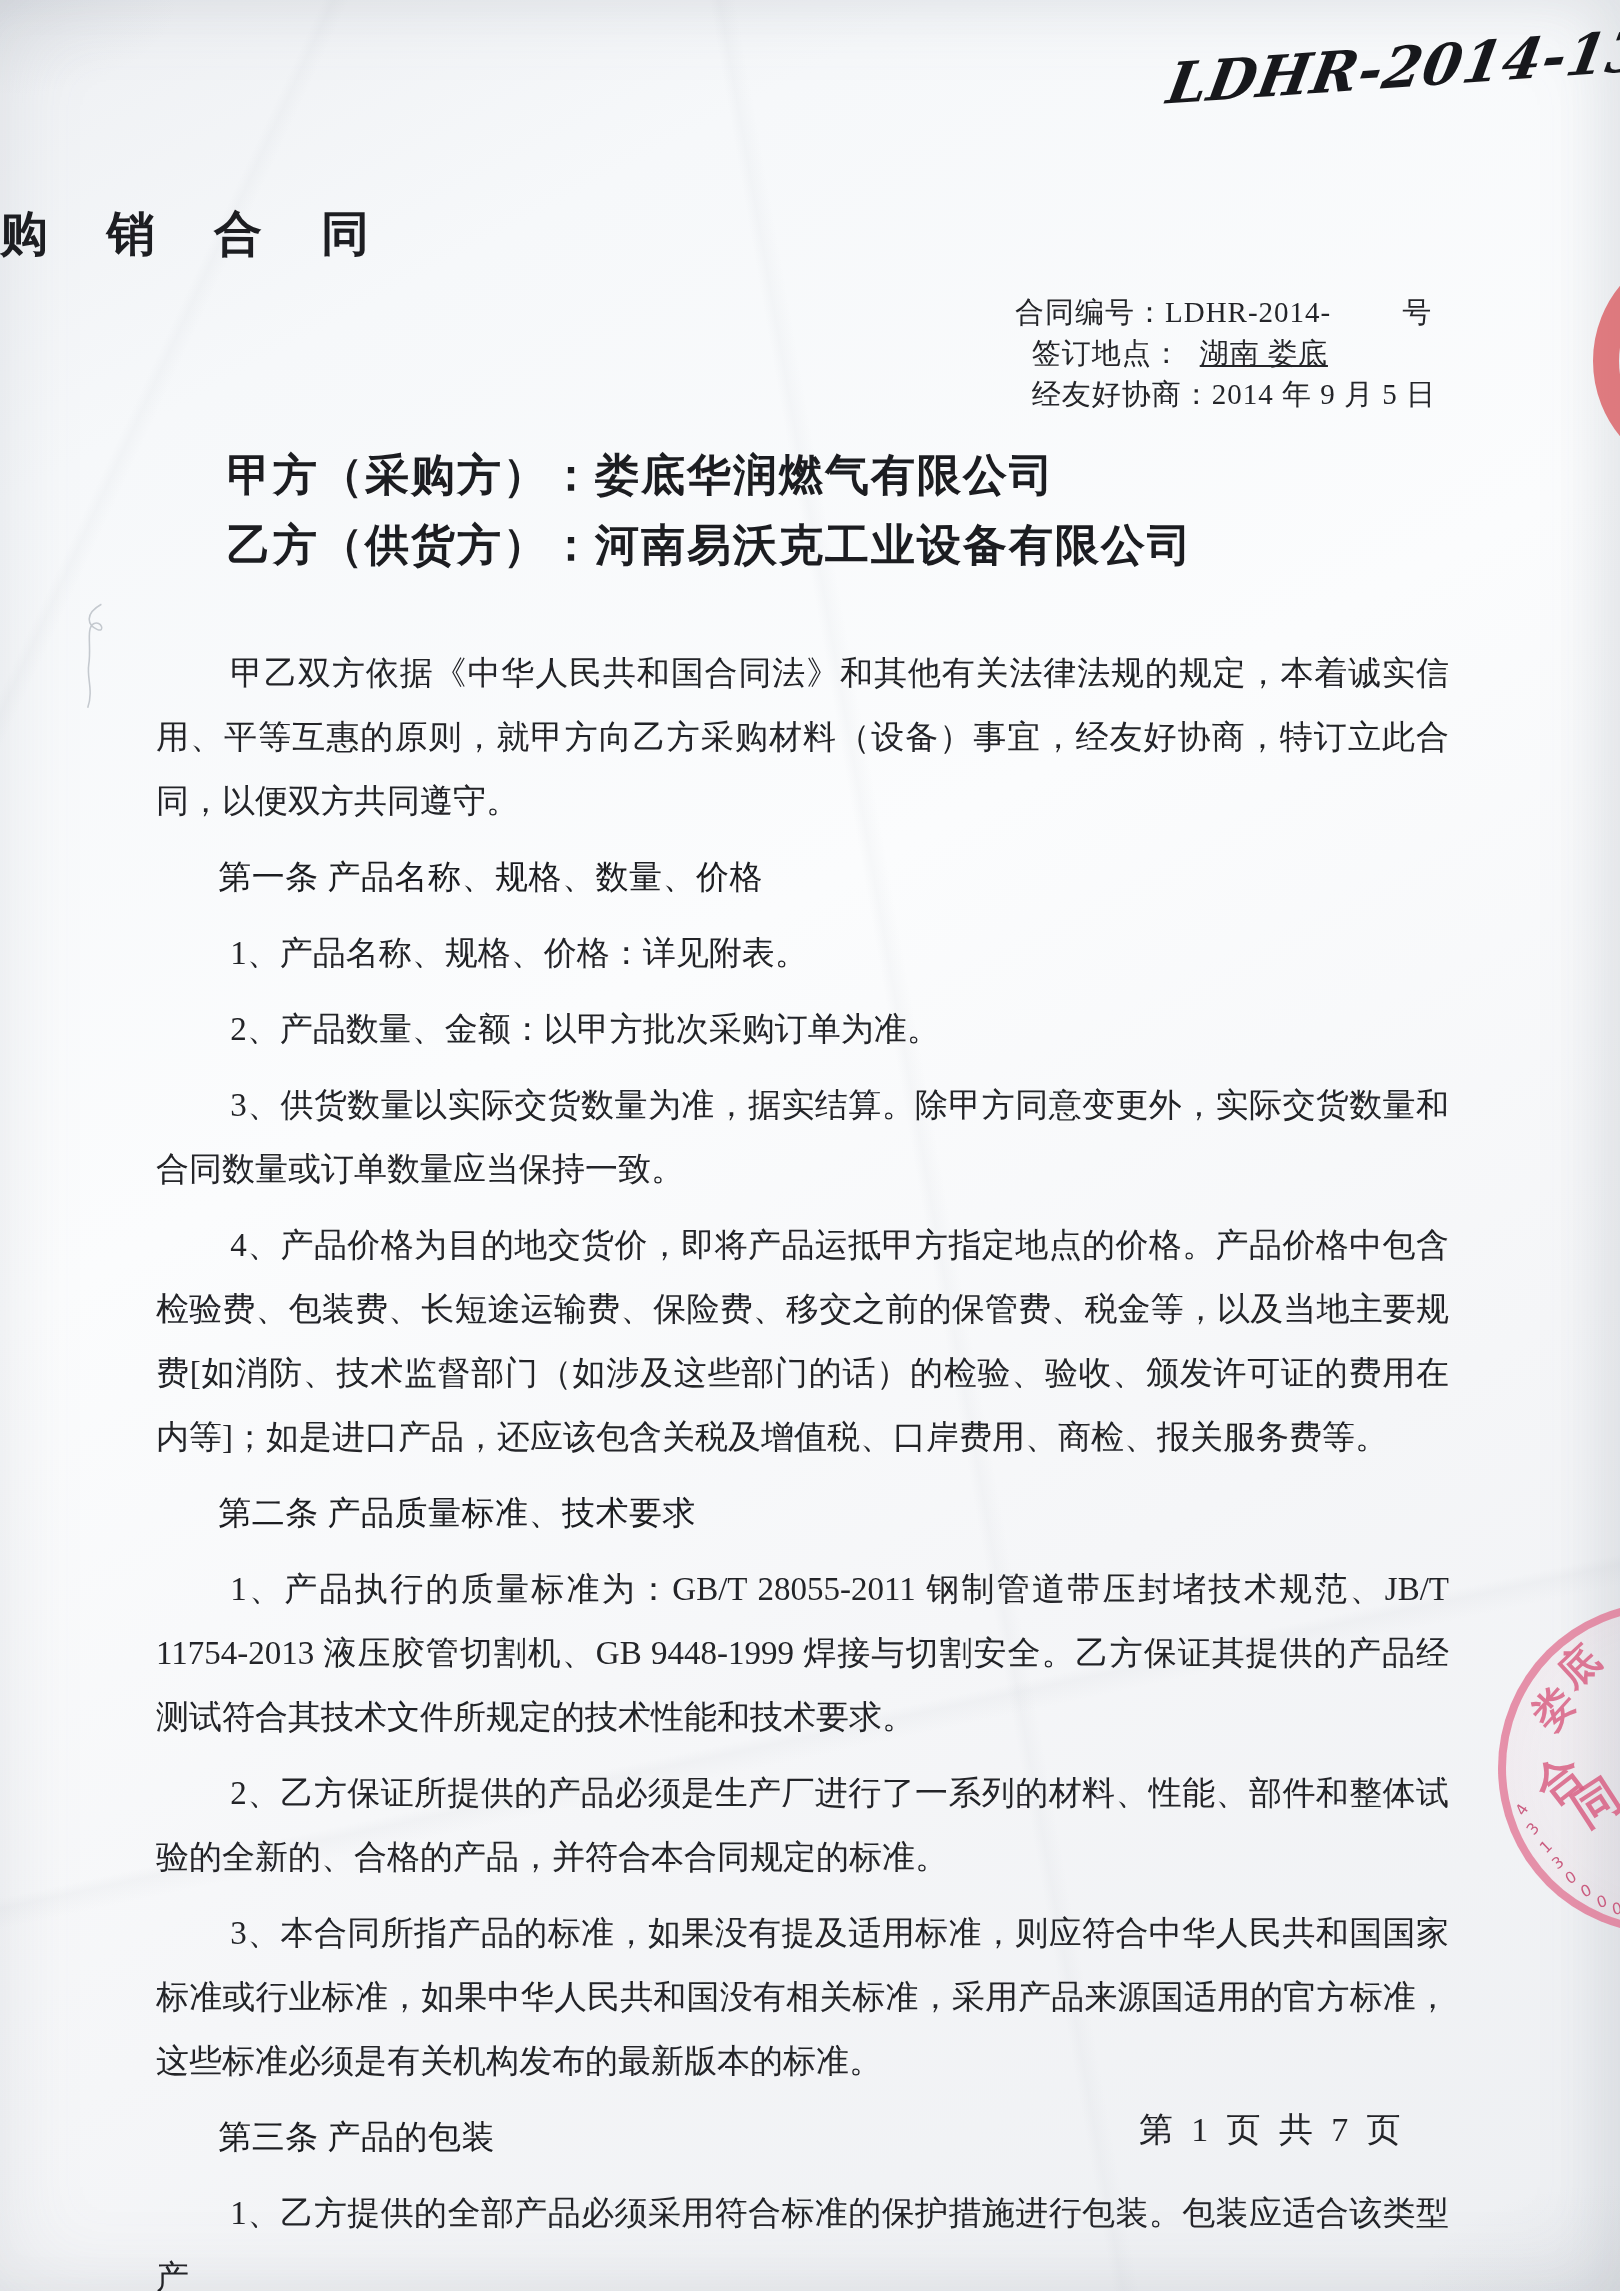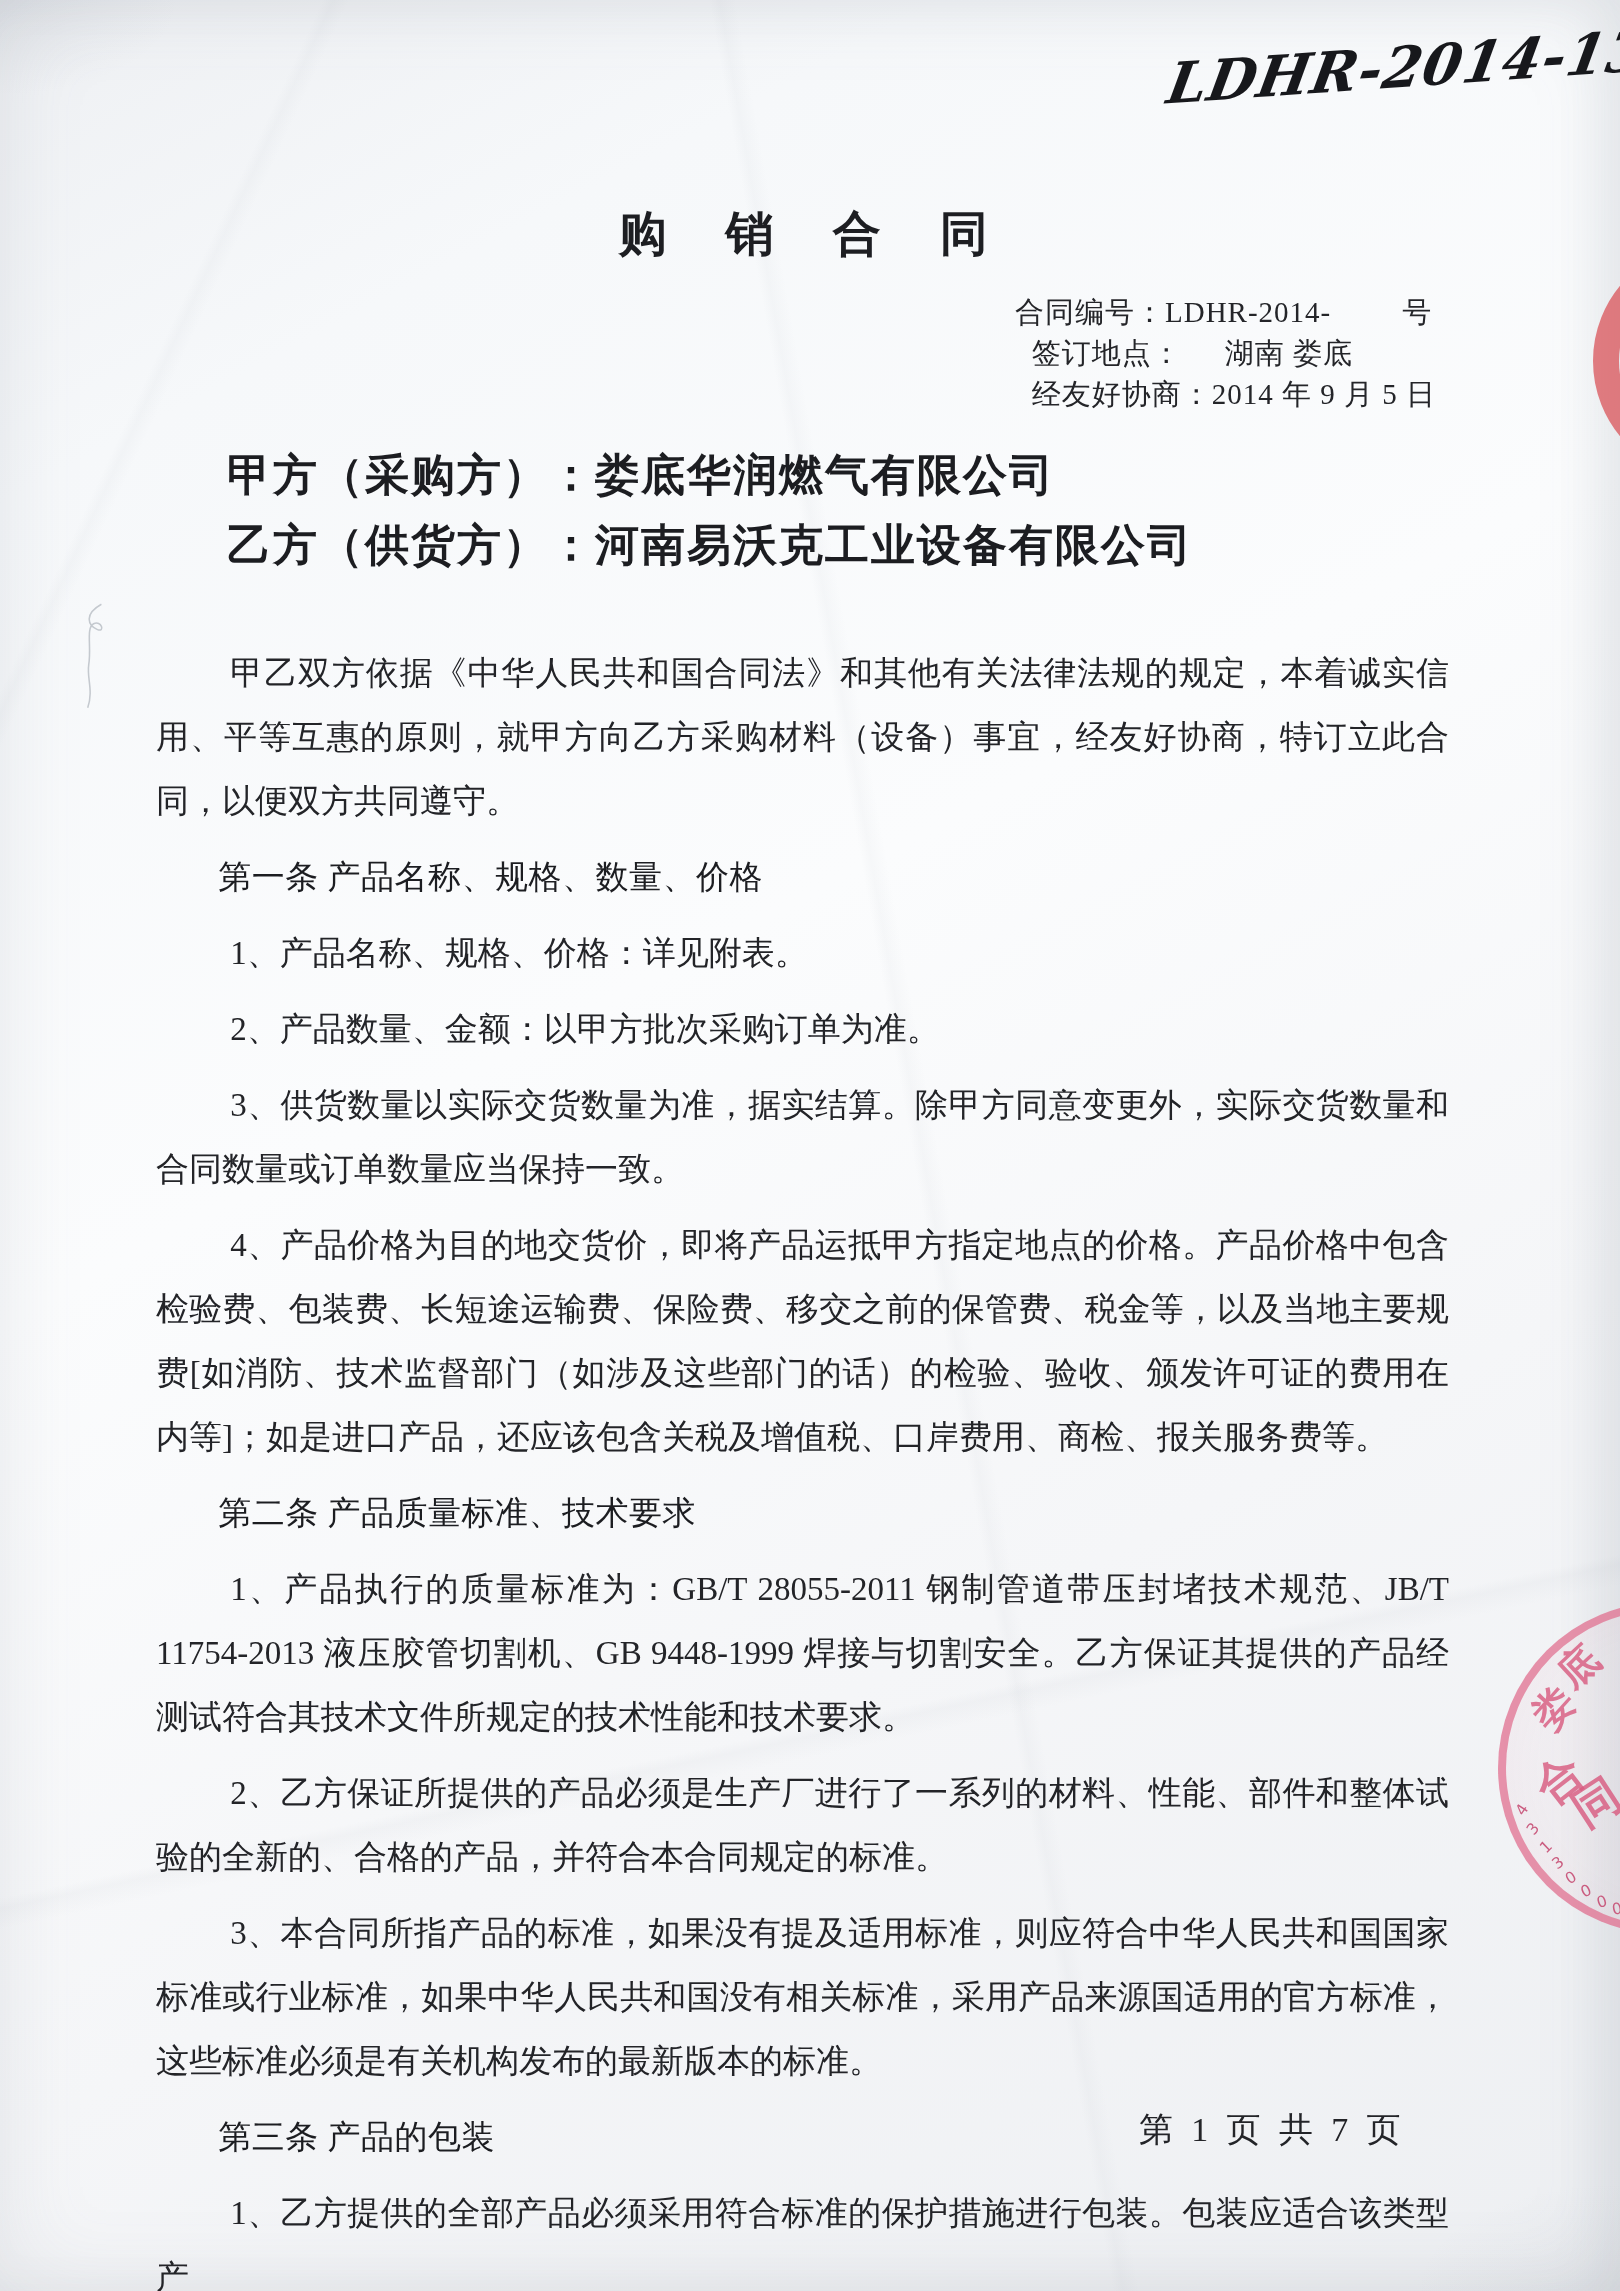--- a/index.html
+++ b/index.html
@@ -21,28 +21,28 @@
       radial-gradient(294px 157px at 100% 100%,rgba(120,128,142,.07),transparent 70%);
   }
   .handwritten{
     position:absolute;left:1168px;top:39px;width:323px;
     font-family:"DejaVu Serif",serif;font-style:italic;font-weight:600;
     font-size:56px;letter-spacing:1px;color:#17181c;
     transform:rotate(-4deg) skewX(-14deg);
     white-space:nowrap;
   }
   .title{
-    position:absolute;top:202px;left:0;width:100%;text-align:center;
+    position:absolute;top:202px;left:0;width:100%;text-align:left;
     font-size:48px;font-weight:700;letter-spacing:13.7px;word-spacing:19.6px;color:#1d1e22;
   }
   .meta{position:absolute;left:1015px;top:292px;font-size:29px;line-height:41px;letter-spacing:1px;color:#242529;}
   .meta-row{white-space:nowrap;}
   .meta-row.indent{padding-left:16.7px;}
   .meta-suffix{margin-left:71px;}
-  .meta-gap{margin-left:43px;}
+  .meta-gap{margin-left:18px;text-decoration:underline;}
   .party{position:absolute;left:227px;font-size:44px;font-weight:700;letter-spacing:2px;color:#1c1d21;white-space:nowrap;}
   .party-a{top:446px;}
   .party-b{top:516px;}
   .body-text{
     position:absolute;left:144px;top:629px;width:1317px;
     font-size:33px;line-height:64px;text-align:justify;color:#232428;
   }
   .para{margin:12px;text-indent:2.25em;}
   .sec-heading{margin:0;text-indent:2.25em;font-weight:400;color:#1c1d21;letter-spacing:0.5px;}
   .footer{position:absolute;left:1139px;top:2107px;font-size:34px;letter-spacing:4.9px;color:#232428;white-space:nowrap;}

